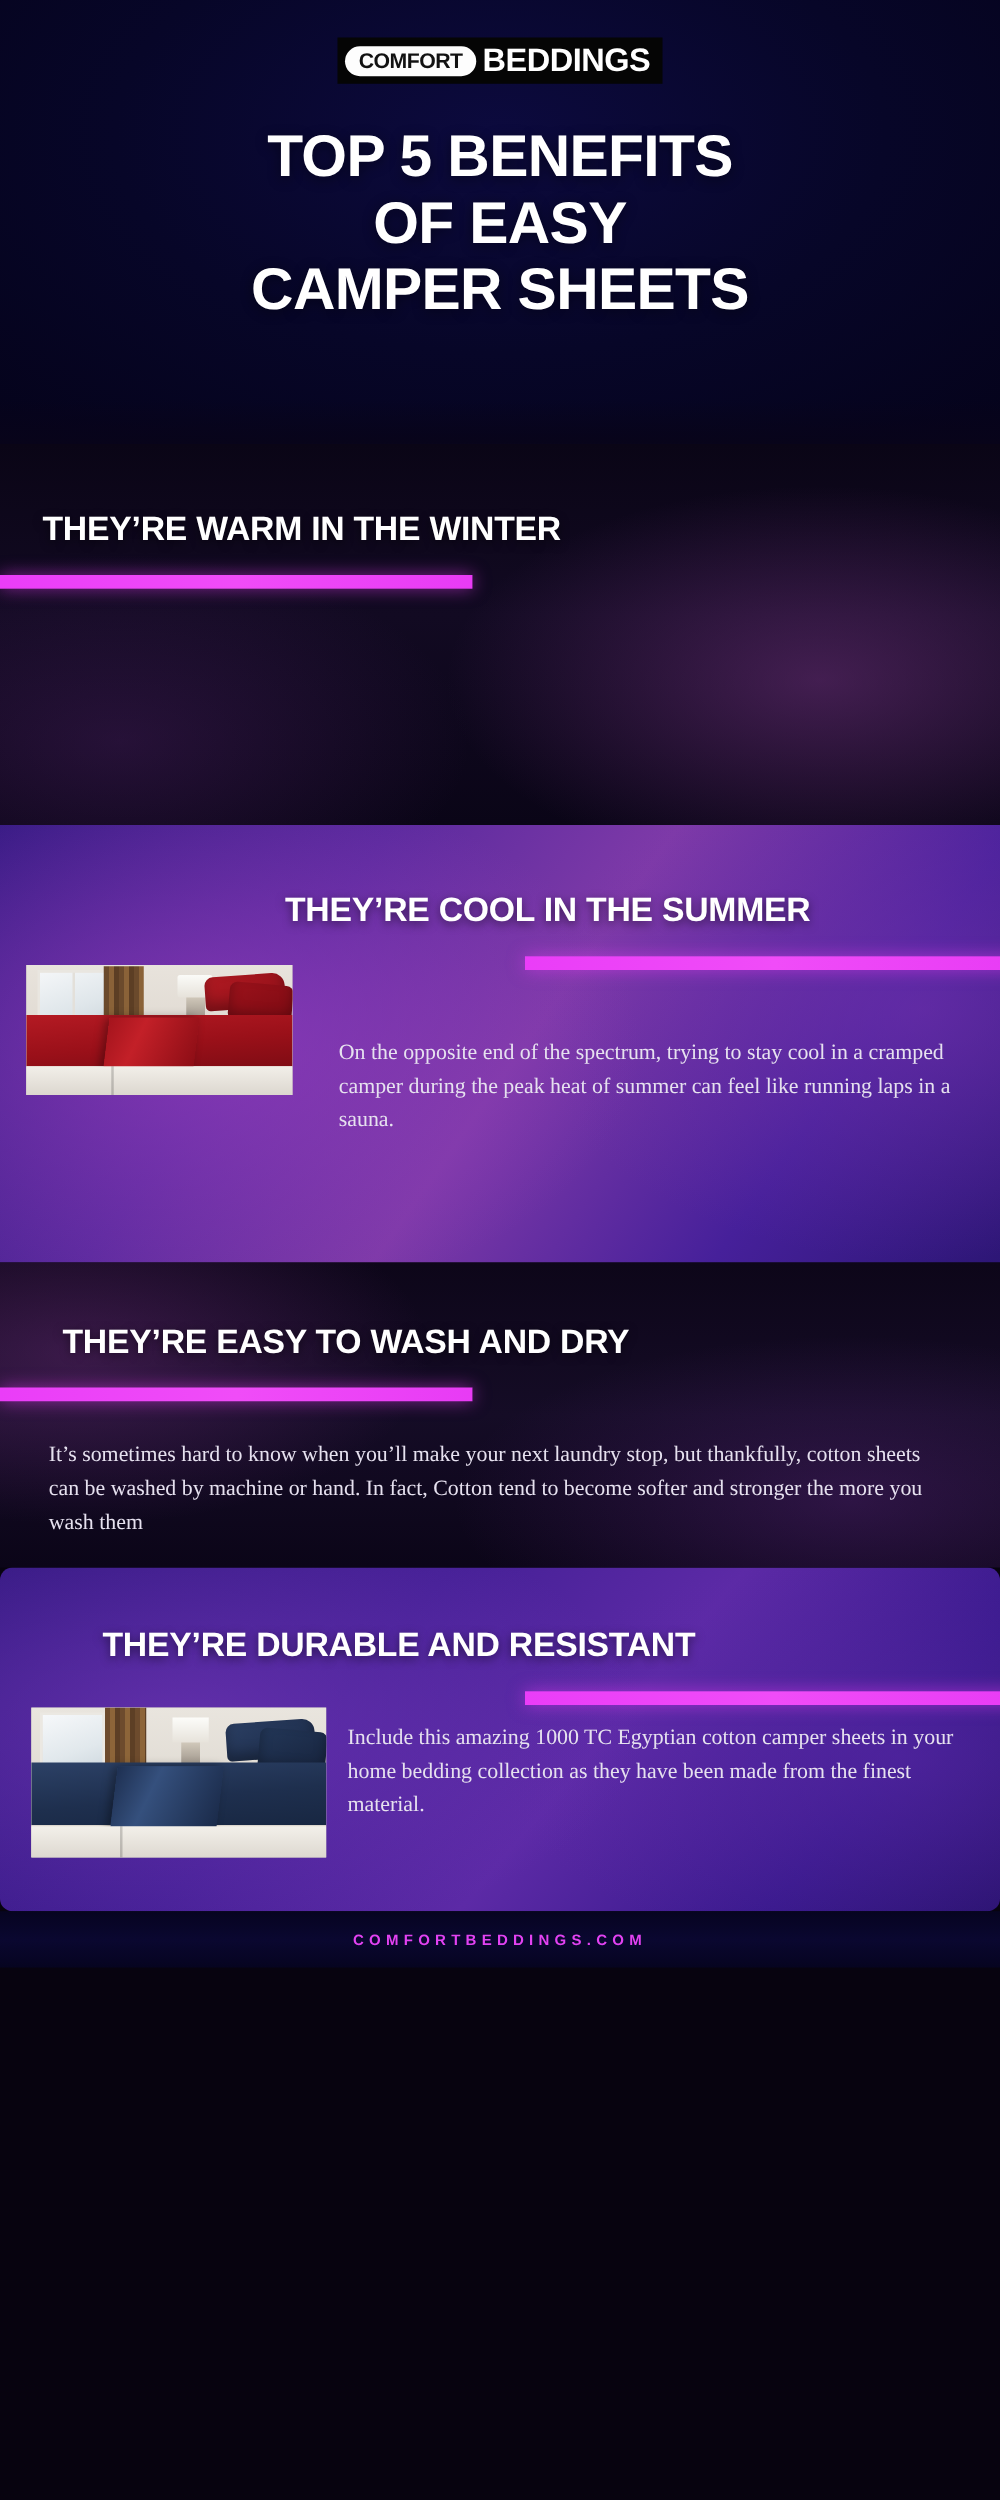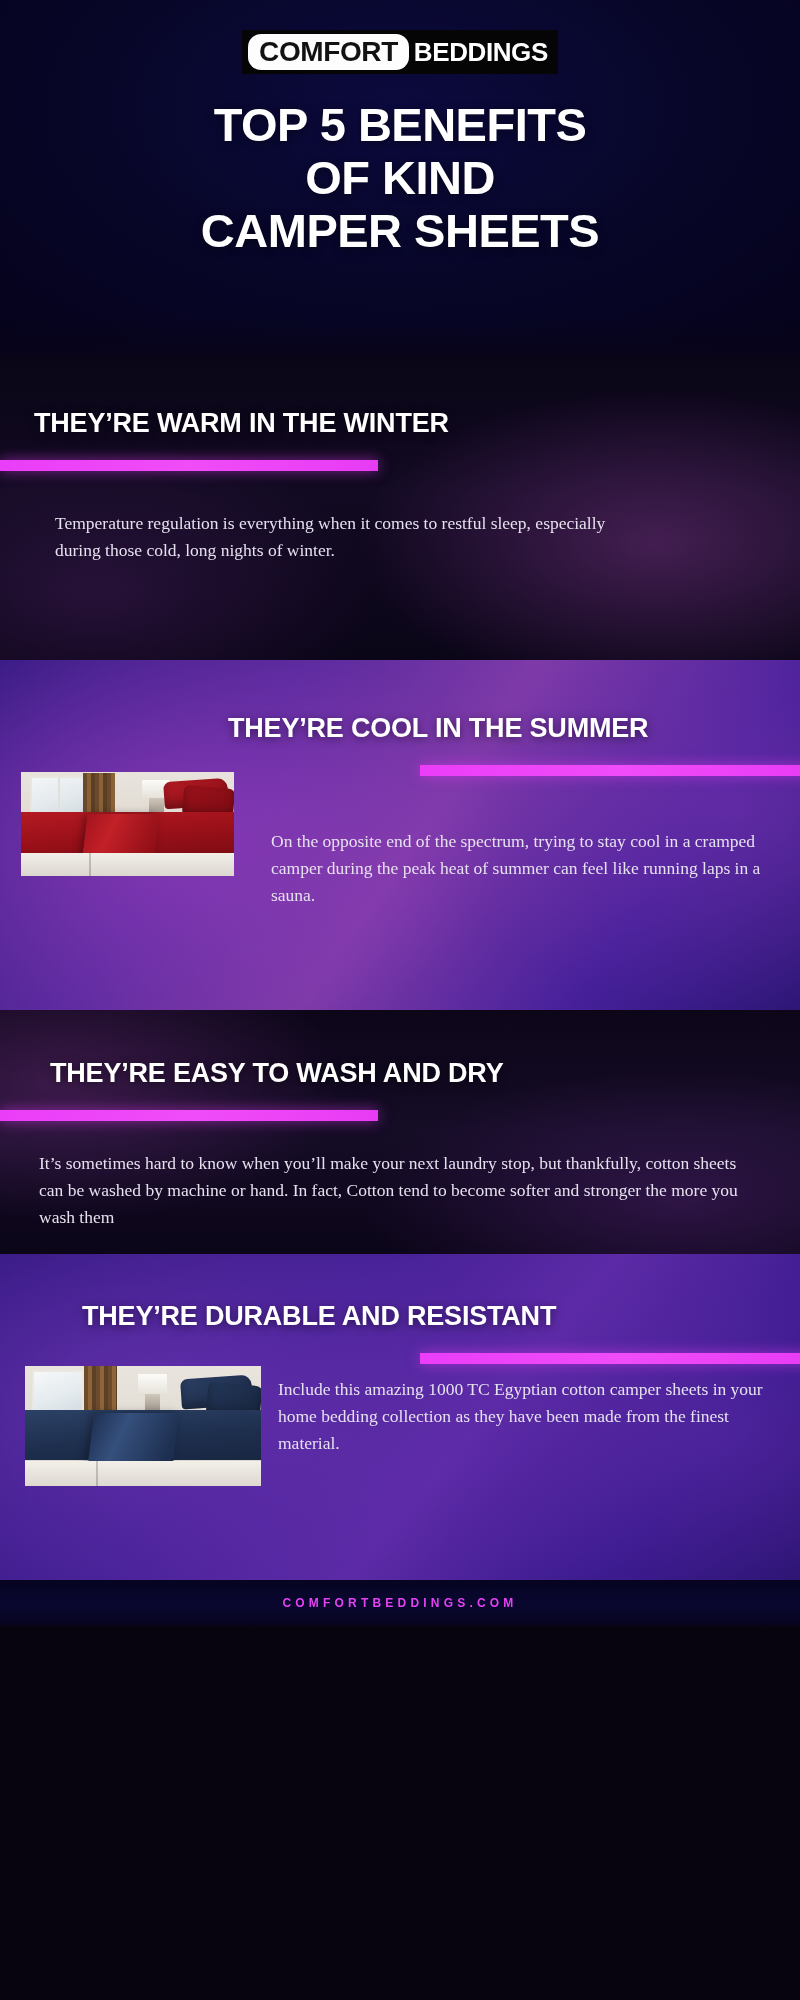--- a/index.html
+++ b/index.html
@@ -34,21 +34,21 @@
     display:flex; justify-content:center; align-items:center;
   }
   .logo {
     display:inline-flex; align-items:center;
     background:#050505;
     padding:4px 10px 4px 6px;
   }
   .logo-pill {
     background:#fdfdfd; color:#121212;
     border-radius:13px;
-    font-size:28px; font-weight:bold; letter-spacing:-0.4px;
+    font-size:17px; font-weight:bold; letter-spacing:-0.4px;
     padding:2px 11px 3px 11px;
     line-height:1.12;
   }
   .logo-word {
     color:#ffffff; font-size:26px; font-weight:bold; letter-spacing:-0.4px;
     margin-left:5px; line-height:1.12;
   }
 
   .title {
     position:absolute; top:98px; left:0; right:0;
@@ -80,25 +80,26 @@
       linear-gradient(125deg,#3a1c86 0%, #5b2a9e 30%, #7e3aa8 52%, #46209a 78%, #2d1676 100%);
   }
   .sec-dark-2 {
     height:244px;
     background:
       radial-gradient(ellipse 50% 80% at 8% 30%, rgba(126,52,140,.38) 0%, rgba(60,20,80,0) 70%),
       radial-gradient(ellipse 55% 75% at 85% 78%, rgba(110,46,150,.32) 0%, rgba(50,18,80,0) 72%),
       linear-gradient(180deg,#0d0619 0%, #150c26 50%, #0b0518 100%);
   }
   .sec-purple-2 {
-    height:326px;
+    height:275px;
     background:
       radial-gradient(ellipse 65% 90% at 18% 45%, rgba(118,58,186,.62) 0%, rgba(70,34,150,0) 72%),
       radial-gradient(ellipse 55% 80% at 90% 55%, rgba(96,44,170,.50) 0%, rgba(58,26,130,0) 74%),
       linear-gradient(130deg,#321880 0%, #452096 35%, #5c2aa6 58%, #38198c 82%, #28126e 100%);
+    border-radius: 10px;
   }
   .sec-dark-3 {
     height:290px;
     background:
       radial-gradient(ellipse 55% 80% at 88% 30%, rgba(120,48,146,.34) 0%, rgba(55,18,75,0) 70%),
       radial-gradient(ellipse 50% 75% at 10% 80%, rgba(100,42,130,.28) 0%, rgba(44,16,66,0) 72%),
       linear-gradient(180deg,#090412 0%, #120a21 50%, #08040f 100%);
   }
 
   .sec-heading {
@@ -288,30 +289,29 @@
 
     <div class="logo-wrap">
       <div class="logo">
         <span class="logo-pill">COMFORT</span>
         <span class="logo-word">BEDDINGS</span>
       </div>
     </div>
 
     <div class="title">
       <span>TOP 5 BENEFITS</span>
-      <span>OF KIND</span>
+      <span>OF EASY</span>
       <span>CAMPER SHEETS</span>
     </div>
 
   </div>
 
   <div class="section sec-dark-1">
     <div class="sec-heading s1-head">THEY’RE WARM IN THE WINTER</div>
     <div class="accent-bar s1-bar"></div>
-    <div class="body-text s1-body">Temperature regulation is everything when it comes to restful sleep, especially during those cold, long nights of winter.</div>
   </div>
 
   <div class="section sec-purple-1">
     <div class="sec-heading s2-head">THEY’RE COOL IN THE SUMMER</div>
     <div class="accent-bar s2-bar"></div>
 
     <div class="photo photo-red s2-img">
       <div class="wall"></div>
       <div class="window"></div>
       <div class="curtain"></div>

